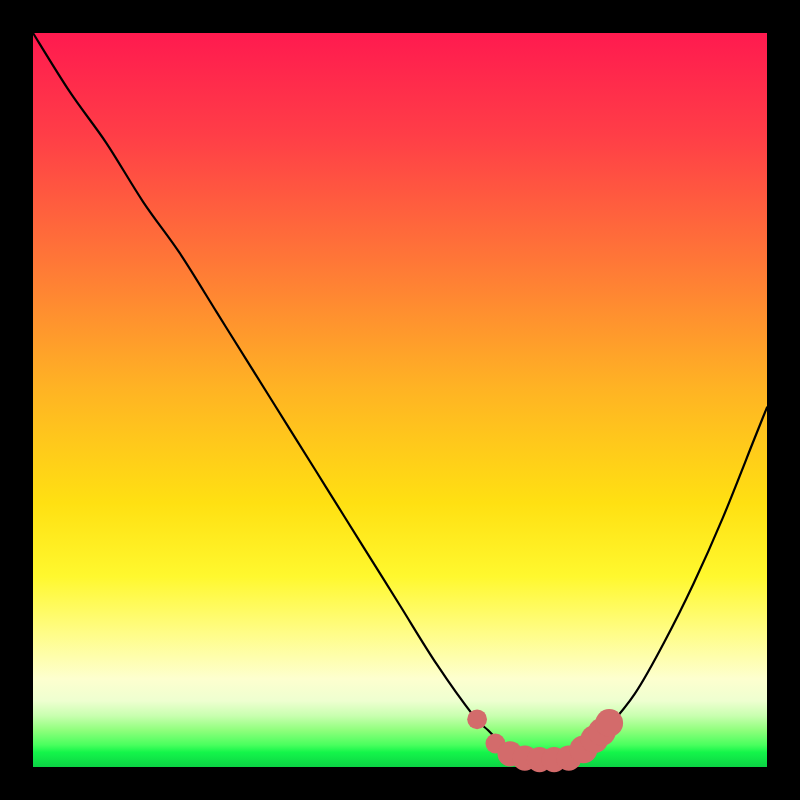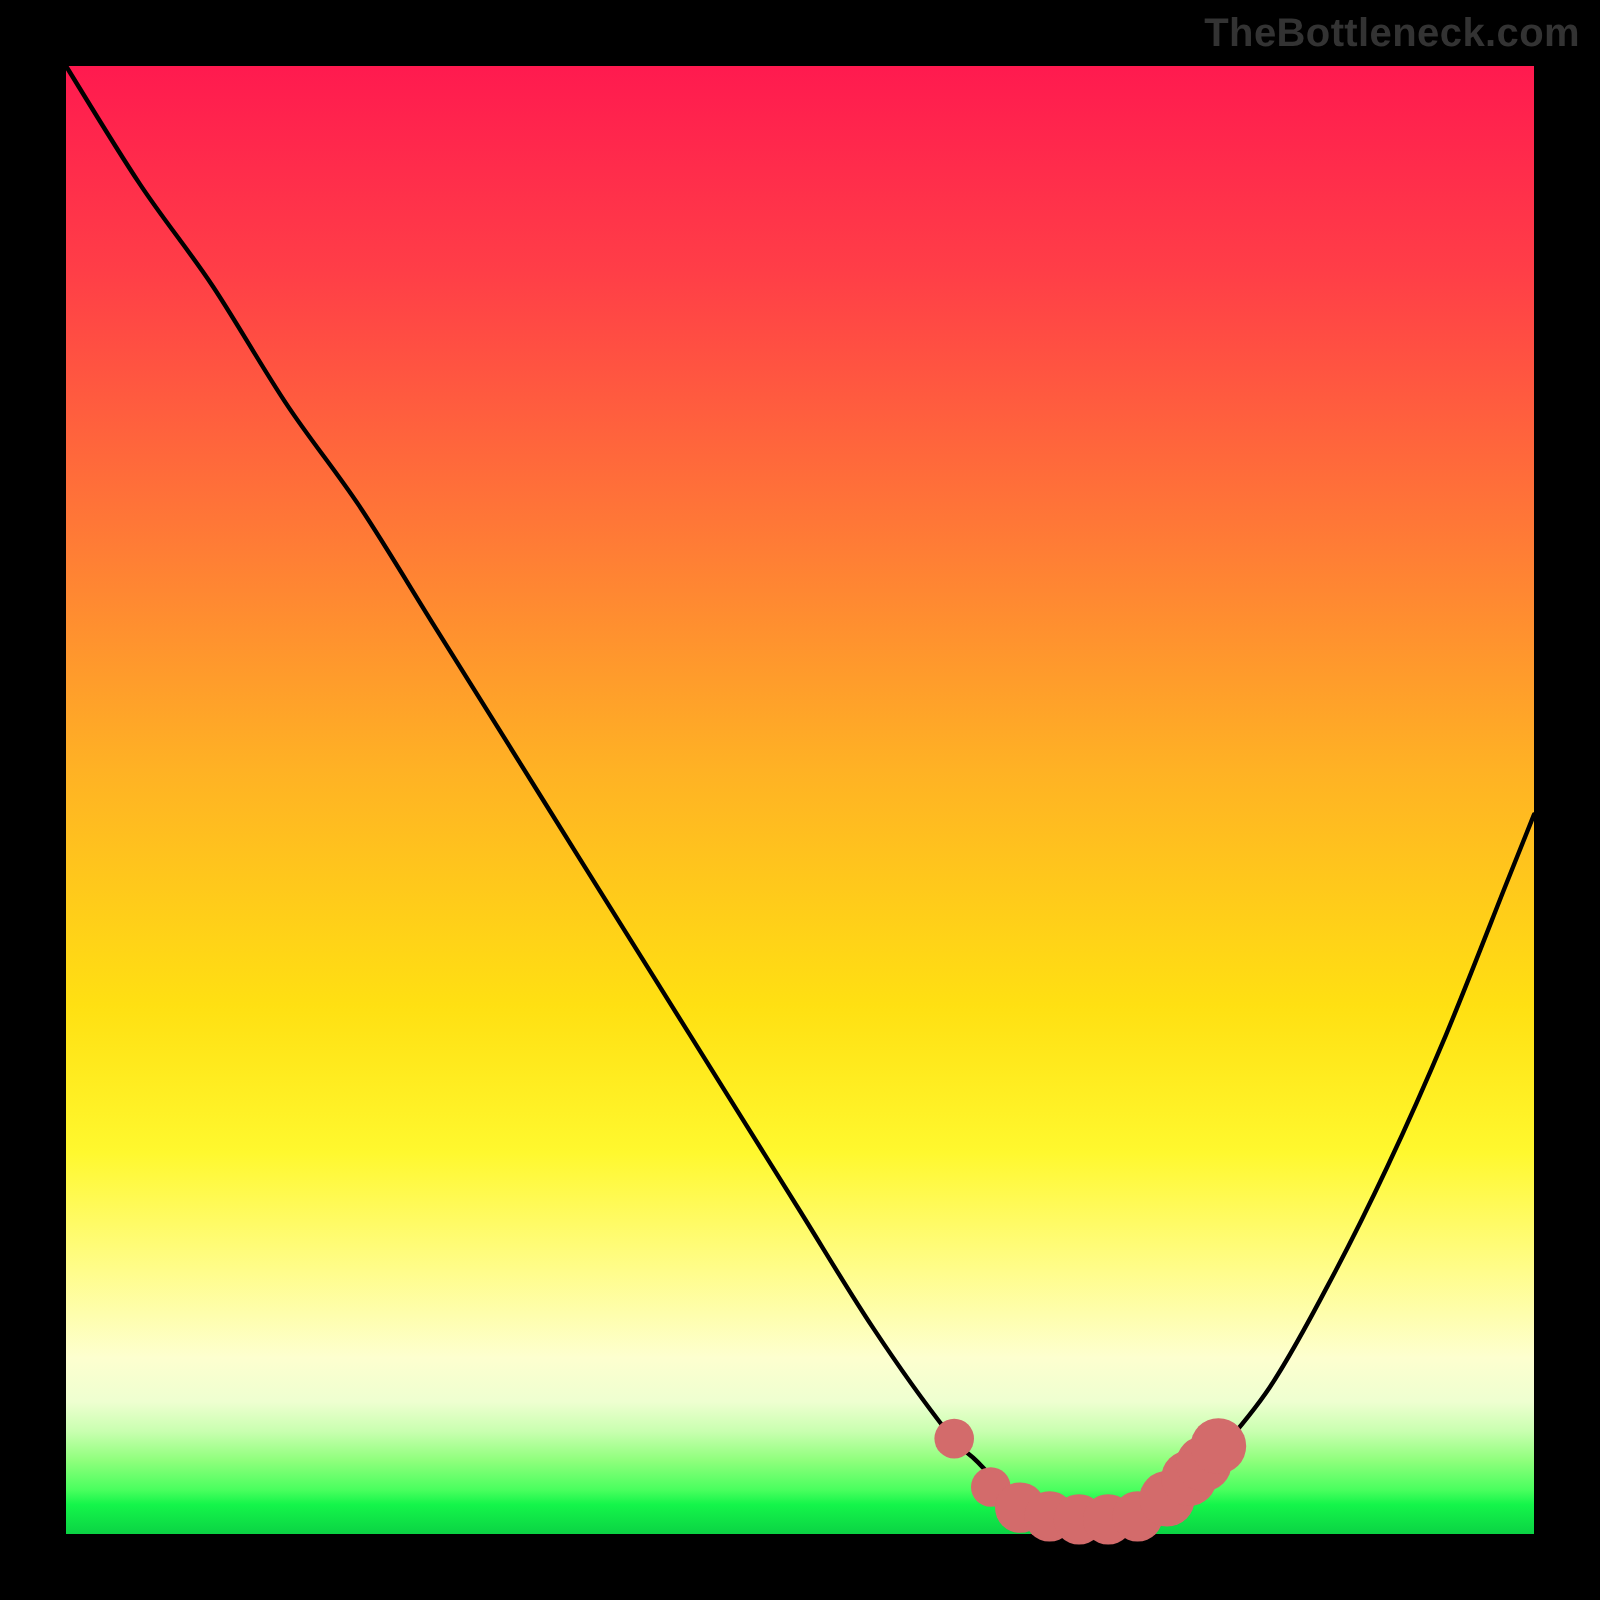--- a/index.html
+++ b/index.html
@@ -58,21 +58,20 @@
     width: 734px;
     height: 734px;
     overflow: visible;
   }
 </style>
 </head>
 <body>
 
 <div class="canvas-wrap">
 
-  <div class="watermark">TheBottleneck.com</div>
 
   <div class="gradient"></div>
 
   <svg class="curve" viewBox="0 0 734 734" preserveAspectRatio="none">
     <path id="curve-path" fill="none" stroke="#000000" stroke-width="2.2" stroke-linecap="round" stroke-linejoin="round" d="M 0.0 0.0 C 6.1 9.8, 24.5 40.4, 36.7 58.7 C 48.9 77.1, 61.2 91.8, 73.4 110.1 C 85.6 128.5, 97.9 150.5, 110.1 168.8 C 122.3 187.2, 134.6 201.9, 146.8 220.2 C 159.0 238.6, 171.3 259.3, 183.5 278.9 C 195.7 298.5, 208.0 318.1, 220.2 337.6 C 232.4 357.2, 244.7 376.8, 256.9 396.4 C 269.1 415.9, 281.4 435.5, 293.6 455.1 C 305.8 474.7, 318.1 494.2, 330.3 513.8 C 342.5 533.4, 354.8 552.9, 367.0 572.5 C 379.2 592.1, 391.5 612.9, 403.7 631.2 C 415.9 649.6, 431.8 671.6, 440.4 682.6 C 449.0 693.6, 450.2 692.4, 455.1 697.3 C 460.0 702.2, 464.9 707.7, 469.8 712.0 C 474.7 716.3, 479.5 720.5, 484.4 723.0 C 489.3 725.4, 494.2 726.0, 499.1 726.7 C 504.0 727.3, 508.9 726.7, 513.8 726.7 C 518.7 726.7, 523.6 727.3, 528.5 726.7 C 533.4 726.0, 538.3 725.4, 543.2 723.0 C 548.1 720.5, 552.9 716.3, 557.8 712.0 C 562.7 707.7, 565.2 705.9, 572.5 697.3 C 579.9 688.7, 592.1 675.3, 601.9 660.6 C 611.7 645.9, 621.5 627.6, 631.2 609.2 C 641.0 590.9, 650.8 571.3, 660.6 550.5 C 670.4 529.7, 680.2 507.7, 690.0 484.4 C 699.7 461.2, 712.0 429.4, 719.3 411.0 C 726.7 392.7, 731.6 380.5, 734.0 374.3"></path>
     <g id="markers-group">
         <circle cx="444.1" cy="686.3" r="9.9" fill="#d36b6b"></circle>
         <circle cx="462.4" cy="710.5" r="9.9" fill="#d36b6b"></circle>
         <circle cx="477.1" cy="720.8" r="12.6" fill="#d36b6b"></circle>
         <circle cx="491.8" cy="725.2" r="12.6" fill="#d36b6b"></circle>

